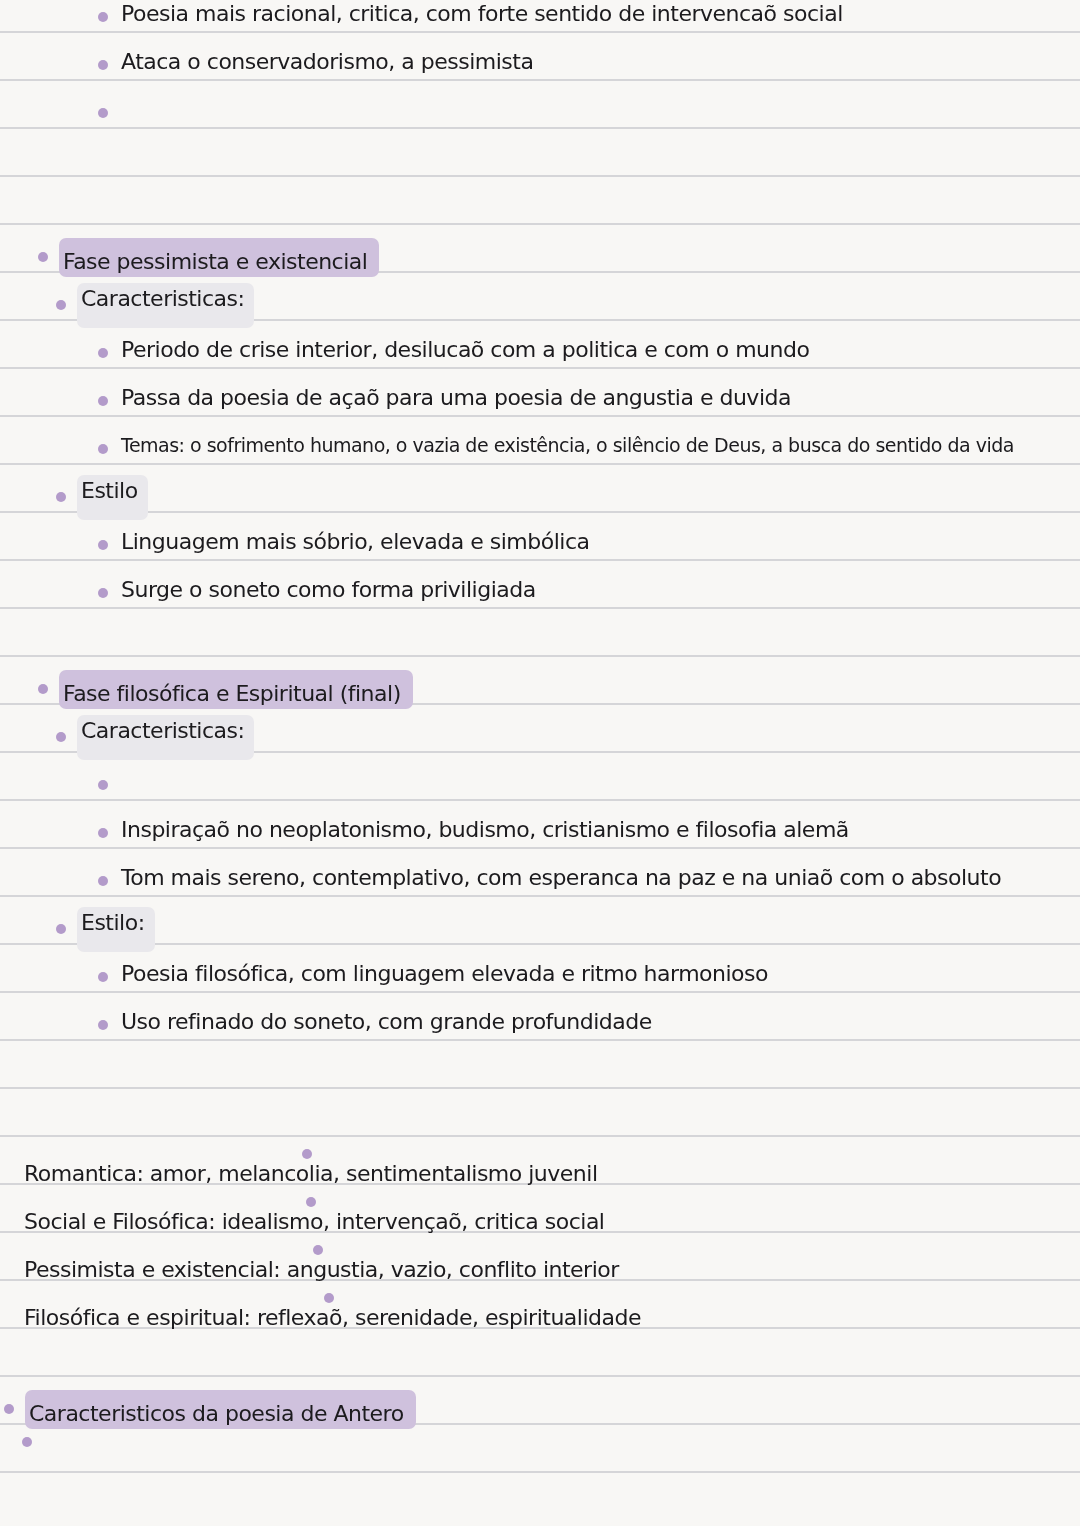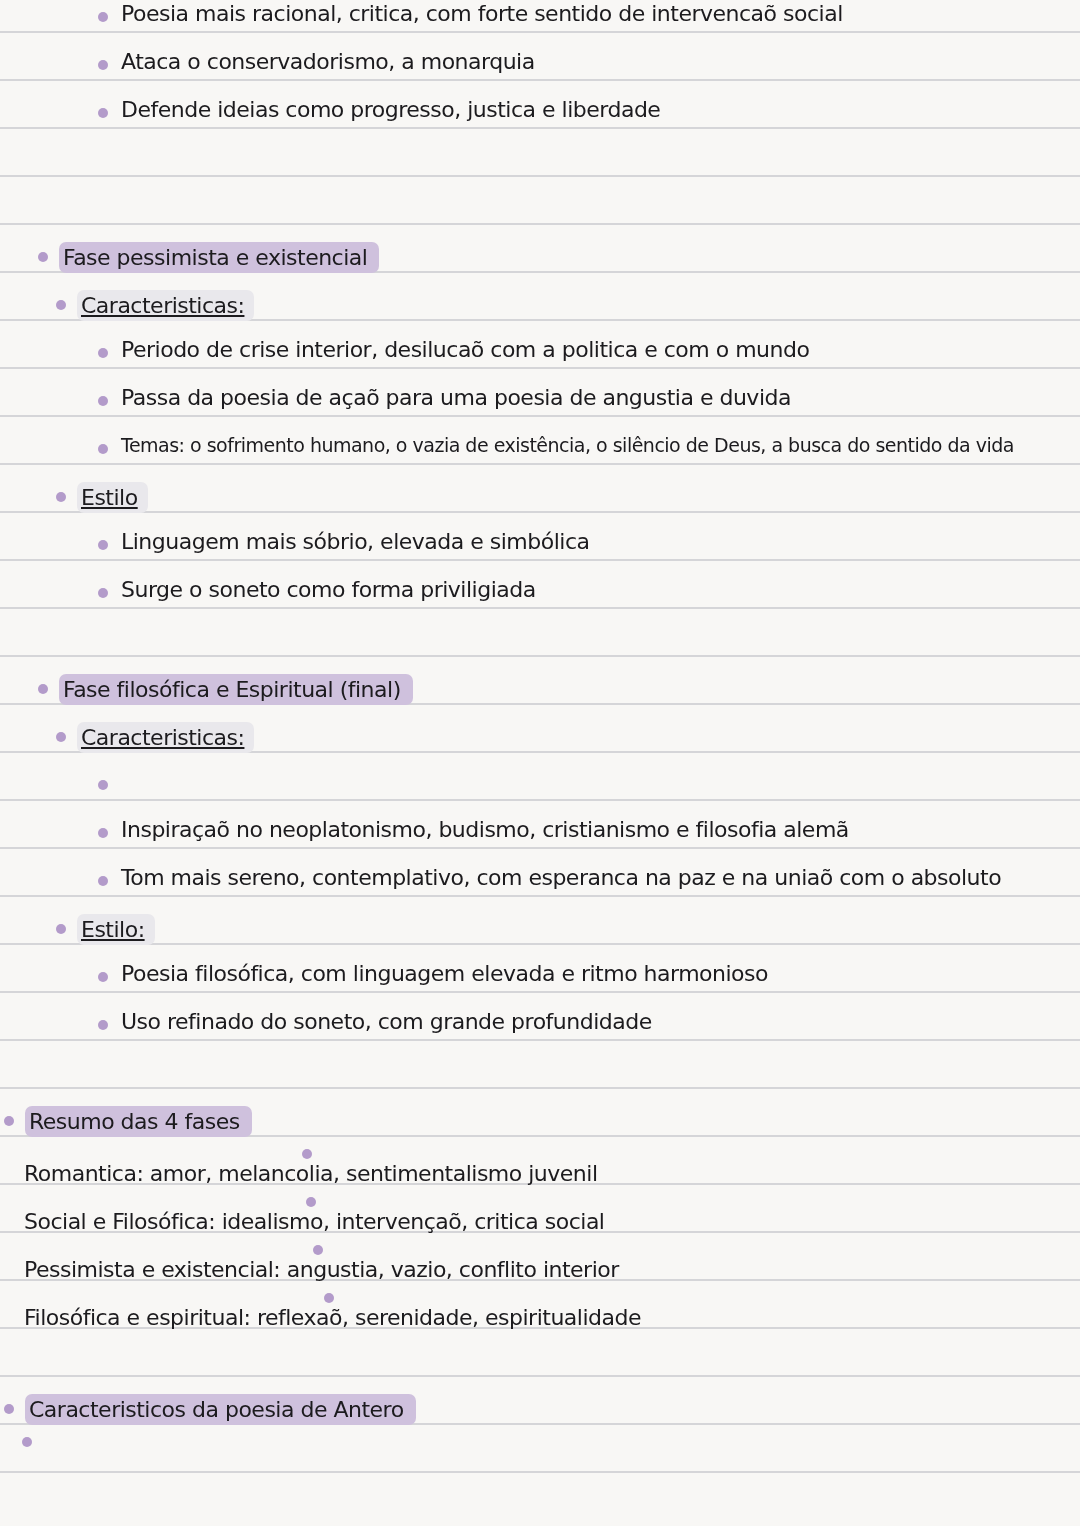--- a/index.html
+++ b/index.html
@@ -38,39 +38,38 @@
   .l2a{left:38px;}
   .l2b{left:56px;}
   .l2c{left:22px;flex-direction:column;}
   .l3{left:98px;}
   .bullet{
     width:10px;height:10px;border-radius:50%;
     background:var(--bullet);
     margin-right:11px;flex:none;opacity:.9;
   }
   .txt{display:inline-block;padding:2px 6px 10px 2px;border-radius:6px;}
-  .hl-lav{background:var(--hl-lav);padding:3px 12px 3px 4px;border-radius:7px;}
-  .hl-gray{background:var(--hl-gray);padding:3px 10px 3px 4px;border-radius:7px;text-decoration:underline;}
+  .hl-lav{background:var(--hl-lav);padding:11px 12px 3px 4px;border-radius:7px;}
+  .hl-gray{background:var(--hl-gray);padding:3px 10px 17px 4px;border-radius:7px;}
 </style>
 </head>
 <body>
 
 <div class="page">
 
   <div class="row l3" style="top:-3px">
       <span class="bullet"></span>
       <span class="txt">Poesia mais racional, critica, com forte sentido de intervencaõ social</span>
     </div>
   <div class="row l3" style="top:45px">
       <span class="bullet"></span>
-      <span class="txt">Ataca o conservadorismo, a monarquia</span>
+      <span class="txt">Ataca o conservadorismo, a pessimista</span>
     </div>
   <div class="row l3" style="top:93px">
       <span class="bullet"></span>
-      <span class="txt">Defende ideias como progresso, justica e liberdade</span>
     </div>
 
   <div class="row l2a" style="top:237px">
       <span class="bullet"></span>
       <span class="txt hl-lav">Fase pessimista e existencial</span>
     </div>
   <div class="row l2b" style="top:285px">
       <span class="bullet"></span>
       <span class="txt hl-gray">Caracteristicas:</span>
     </div>
@@ -124,24 +123,20 @@
     </div>
   <div class="row l3" style="top:957px">
       <span class="bullet"></span>
       <span class="txt">Poesia filosófica, com linguagem elevada e ritmo harmonioso</span>
     </div>
   <div class="row l3" style="top:1005px">
       <span class="bullet"></span>
       <span class="txt">Uso refinado do soneto, com grande profundidade</span>
     </div>
 
-  <div class="row l1" style="top:1101px">
-      <span class="bullet"></span>
-      <span class="txt hl-lav">Resumo das 4 fases</span>
-    </div>
   <div class="row l2c" style="top:1149px">
       <span class="bullet"></span>
       <span class="txt">Romantica: amor, melancolia, sentimentalismo juvenil</span>
     </div>
   <div class="row l2c" style="top:1197px">
       <span class="bullet"></span>
       <span class="txt">Social e Filosófica: idealismo, intervençaõ, critica social</span>
     </div>
   <div class="row l2c" style="top:1293px">
       <span class="bullet"></span>

